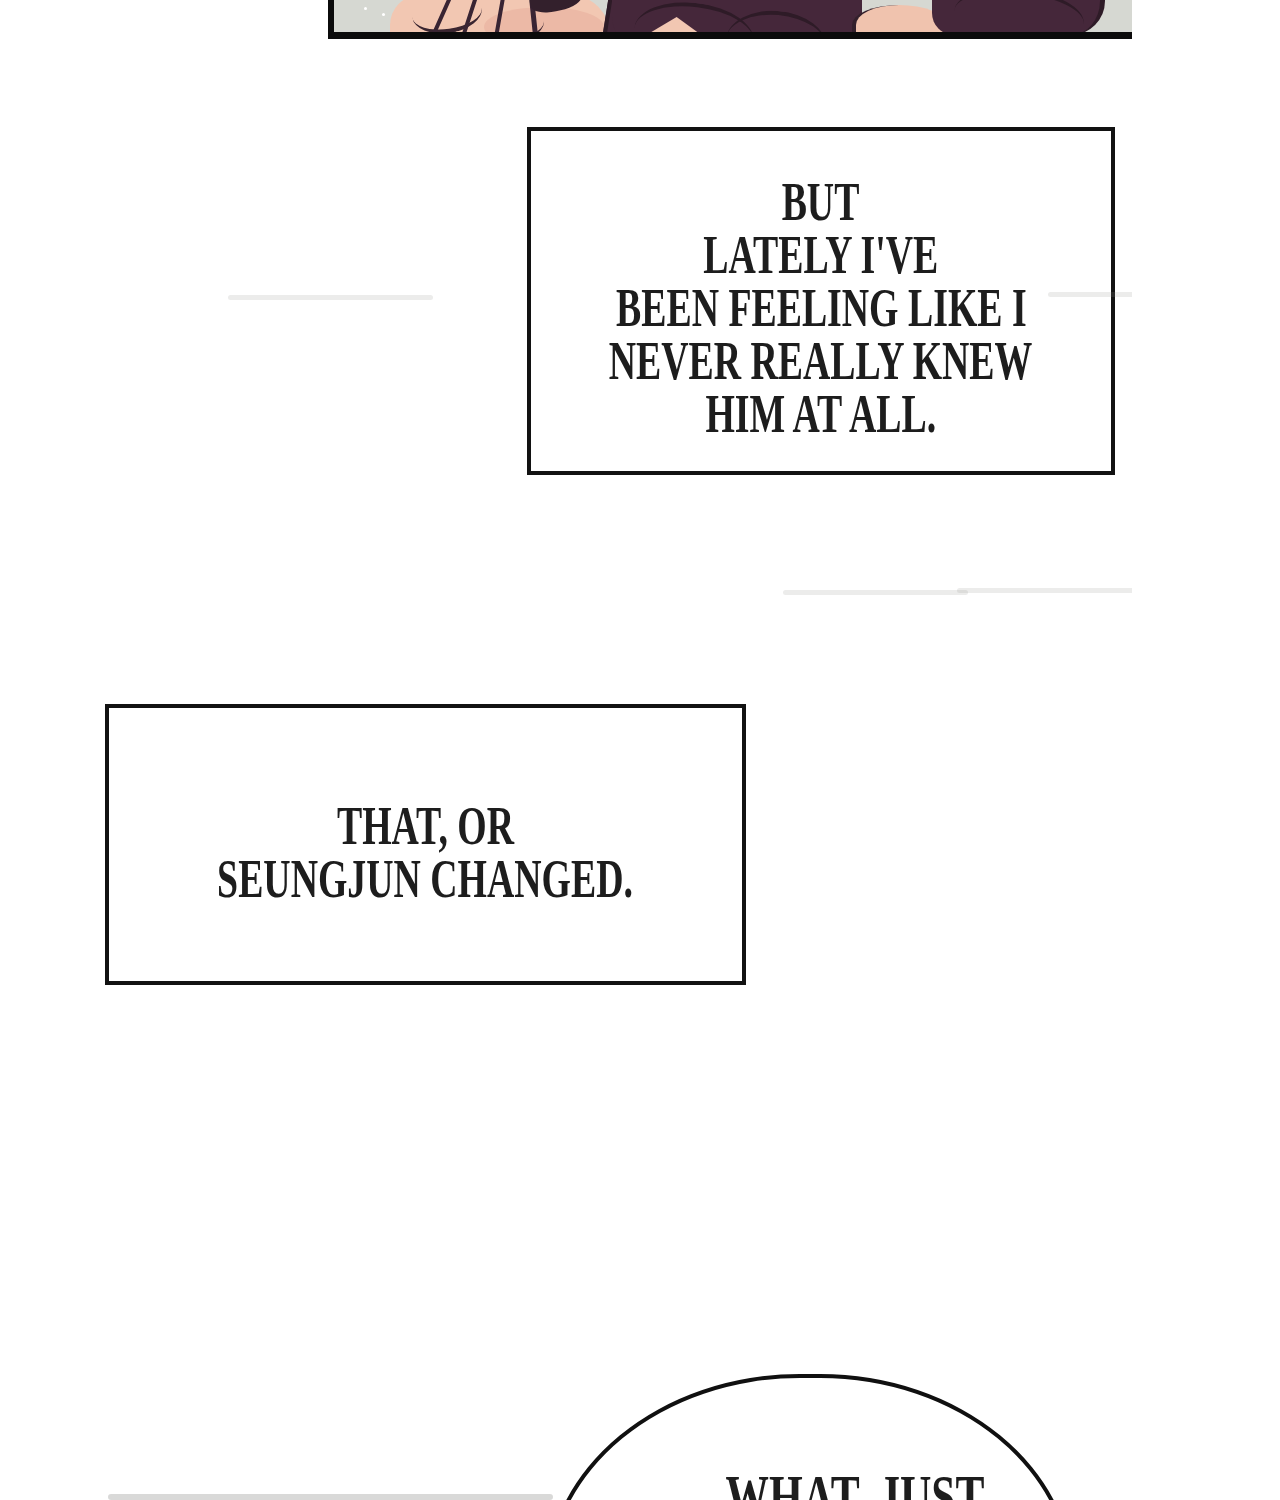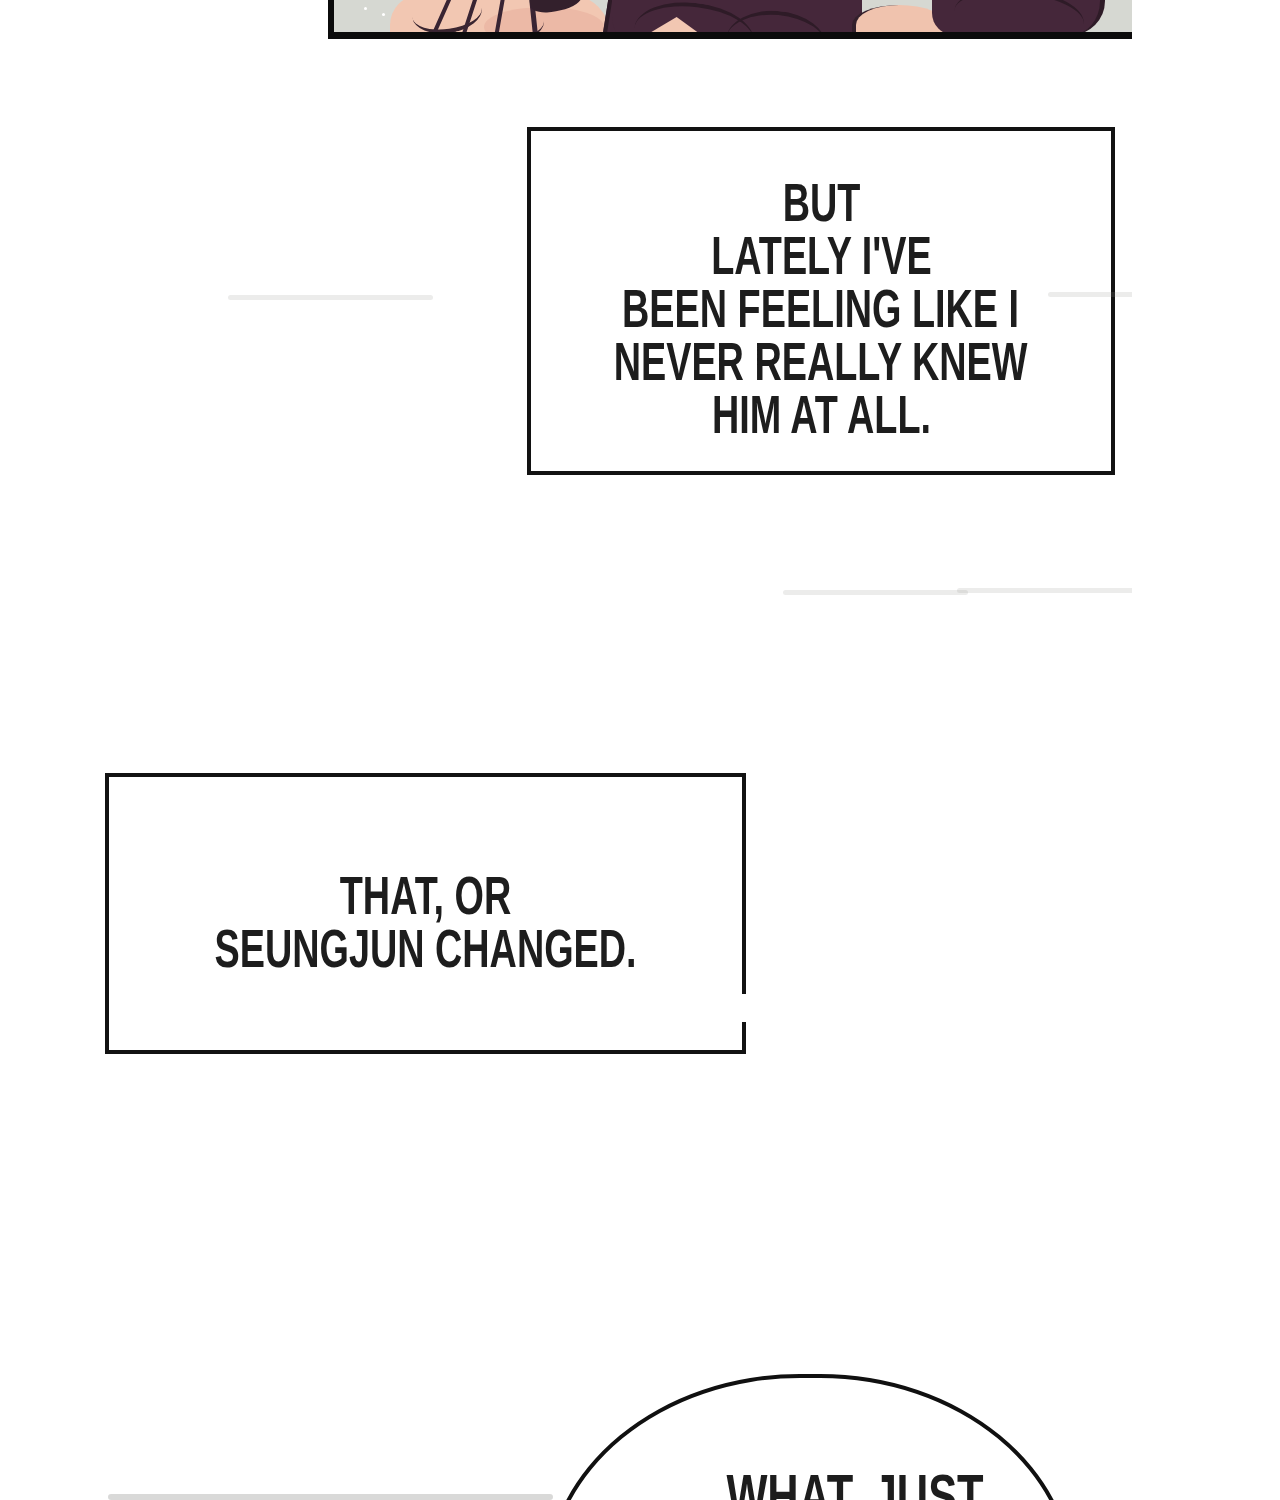--- a/index.html
+++ b/index.html
@@ -1,18 +1,18 @@
 <!DOCTYPE html>
 <html><head>
 <meta charset="utf-8">
 <style>
   html,body{margin:0;padding:0;background:#ffffff;}
   .page{
     position:relative;width:1132px;height:1500px;overflow:hidden;
-    background:#ffffff;font-family:Liberation Sans, sans-serif;
+    background:#ffffff;font-family:Liberation Serif, serif;
   }
 
   
   .panel{
     position:absolute;left:328px;top:-13px;width:891px;height:52px;
     box-sizing:border-box;background:#d6d8d2;
     border-left:6px solid #0b0b0b;border-right:6px solid #0b0b0b;border-bottom:7px solid #0b0b0b;
     overflow:hidden;
   }
   .panel *{position:absolute;}
@@ -42,21 +42,21 @@
   .jacketR{left:598px;top:-4px;width:168px;height:52px;background:#45273a;
     border-radius:0 0 34px 22px;border-right:5px solid #2e1b27;}
   .foldR{left:620px;top:2px;width:130px;height:52px;border-top:4px solid #2e1b27;border-radius:50%;transform:rotate(6deg);background:transparent;}
 
   
   .nbox{
     position:absolute;box-sizing:border-box;background:#ffffff;border:4px solid #121212;
     display:flex;flex-direction:column;align-items:center;justify-content:center;
   }
   .nbox1{left:527px;top:127px;width:588px;height:348px;z-index:2;padding-top:14px;}
-  .nbox2{left:105px;top:773px;width:641px;height:281px;z-index:3;padding-top:16px;}
+  .nbox2{left:105px;top:704px;width:641px;height:281px;z-index:3;padding-top:16px;}
   .nbox3{left:267px;top:990px;width:624px;height:271px;z-index:2;padding-top:10px;}
   .joint{
     position:absolute;left:272px;top:994px;width:480px;height:28px;
     background:#ffffff;z-index:4;
   }
   .nline{
     font-weight:700;font-size:54px;line-height:53px;color:#1d1d1d;
     transform:scaleX(0.70);white-space:nowrap;letter-spacing:0px;
   }
 

